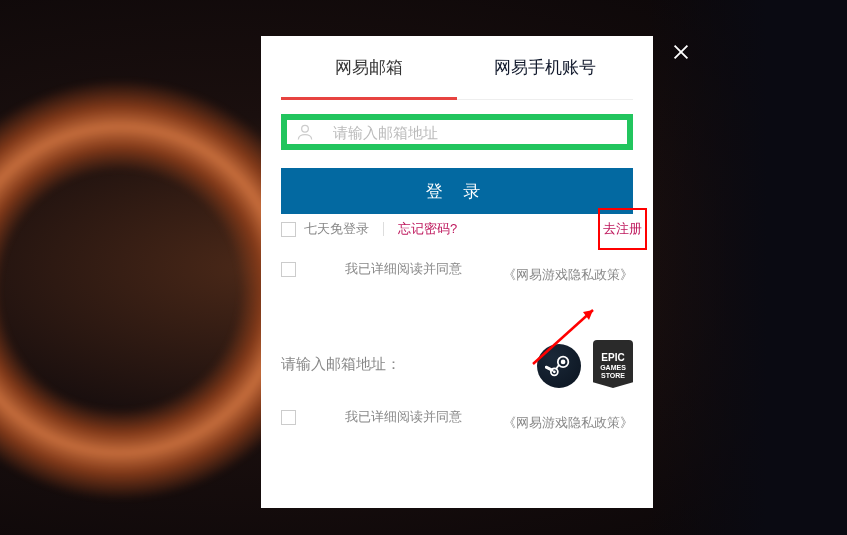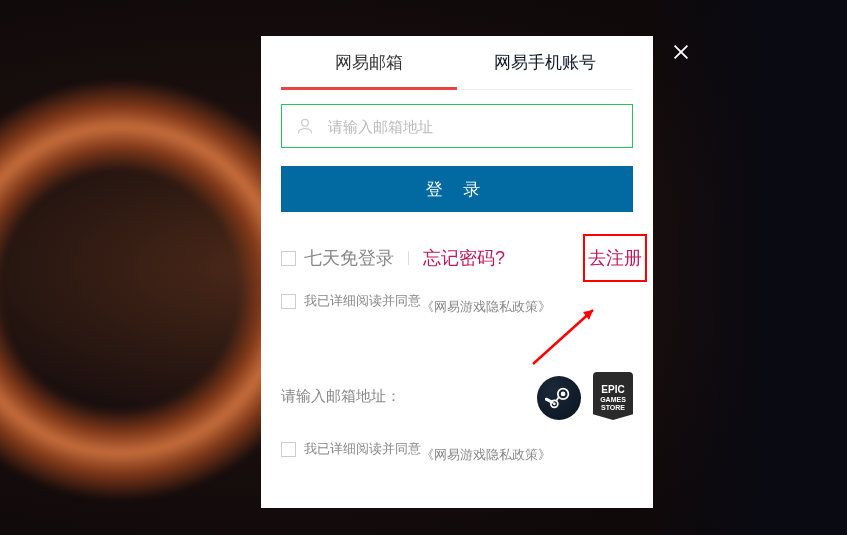--- a/index.html
+++ b/index.html
@@ -44,21 +44,21 @@
       left: 670px;
       top: 41px;
       width: 22px;
       height: 22px;
       cursor: pointer;
       color: #fff;
     }
     .close-btn svg { width: 22px; height: 22px; }
     .tabs {
       display: flex;
-      height: 54px;
+      height: 64px;
       border-bottom: 1px solid #eee;
     }
     .tab {
       flex: 1;
       display: flex;
       align-items: center;
       justify-content: center;
       font-size: 17px;
       color: #0f172a;
       cursor: pointer;
@@ -86,44 +86,44 @@
       position: absolute;
       left: 14px;
       top: 50%;
       transform: translateY(-50%);
       width: 20px;
       height: 20px;
       color: #ccc;
     }
     .text-input {
       width: 100%;
-      height: 44px;
-      border: 1px solid #22c55e;
+      height: 36px;
+      border: 6px solid #22c55e;
       padding: 0 20px 0 46px;
       font-size: 15px;
       outline: none;
       color: #333;
     }
     .text-input::placeholder { color: #bbb; }
     .login-btn {
       width: 100%;
       height: 46px;
       margin-top: 18px;
       background: #0369a1;
       border: none;
       color: #fff;
       font-size: 17px;
       letter-spacing: 8px;
       cursor: pointer;
     }
     .row-options {
       display: flex;
       align-items: center;
-      margin-top: 32px;
-      font-size: 18px;
+      margin-top: 4px;
+      font-size: 13px;
       color: #888;
     }
     .checkbox {
       width: 15px;
       height: 15px;
       border: 1px solid #ccc;
       margin-right: 8px;
       cursor: pointer;
       flex-shrink: 0;
     }
@@ -139,20 +139,21 @@
       border: 2px solid #ff0000;
       padding: 10px 3px;
       margin: -10px -14px -10px 0;
     }
     .agree-row {
       display: flex;
       align-items: center;
       margin-top: 14px;
       font-size: 13px;
       color: #888;
+      gap: 41px;
     }
     .agree-row .policy-link { color: #888; margin-top: 12px; }
     .third-party {
       margin-top: 56px;
       display: flex;
       align-items: center;
     }
     .third-label {
       font-size: 15px;
       color: #888;

